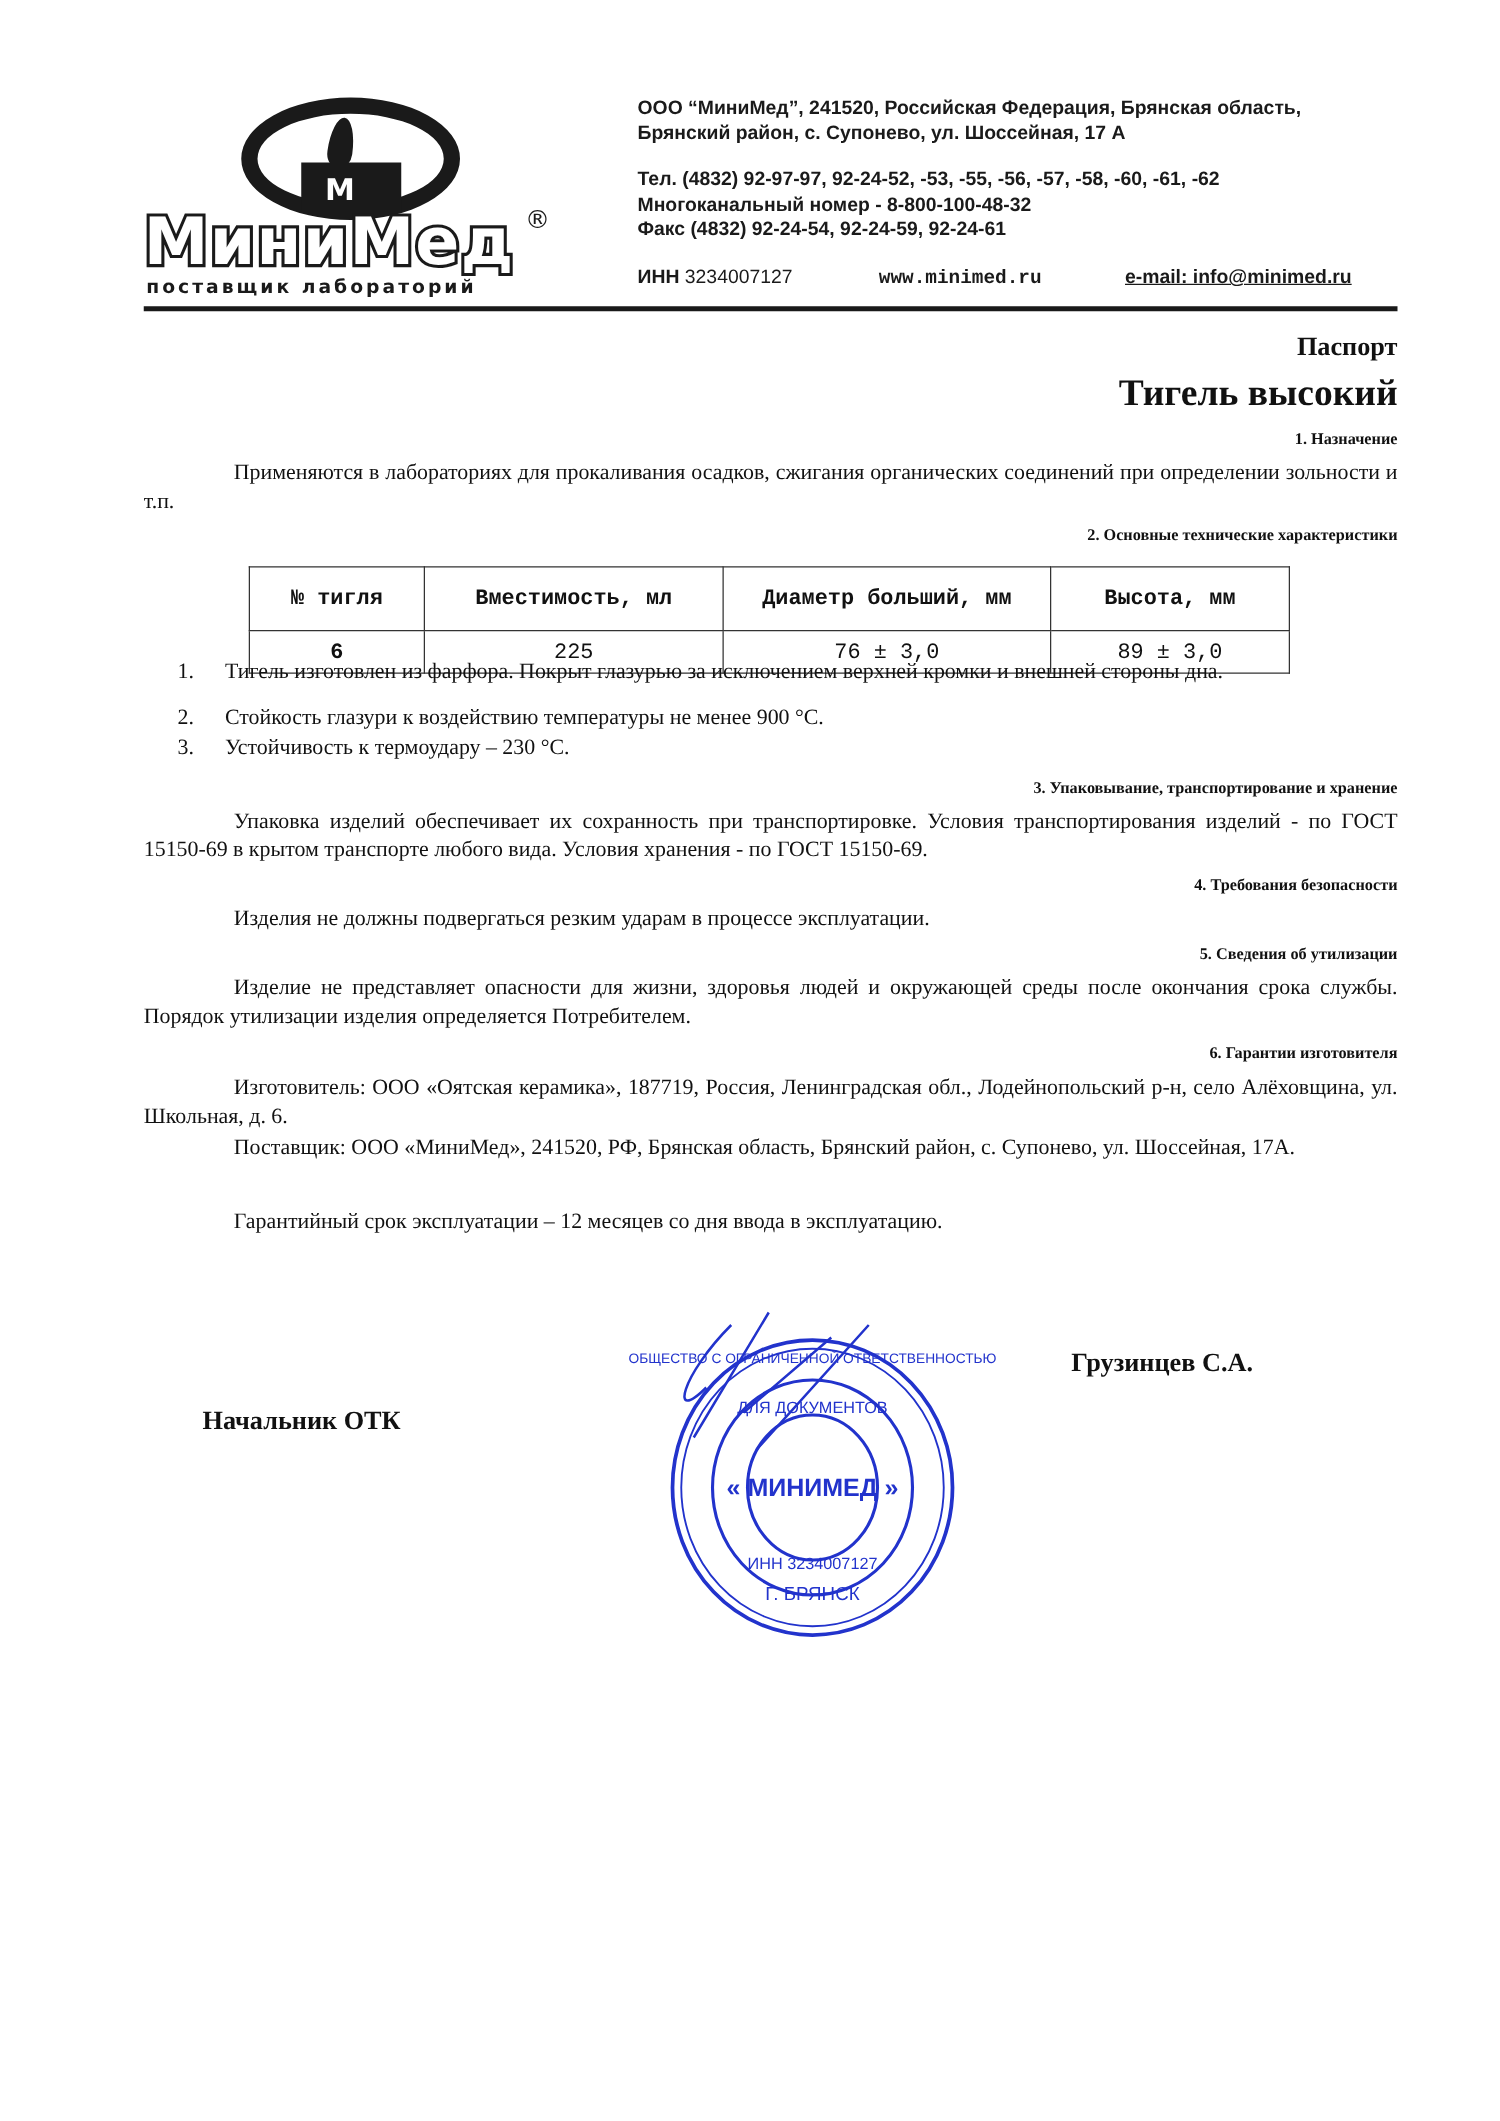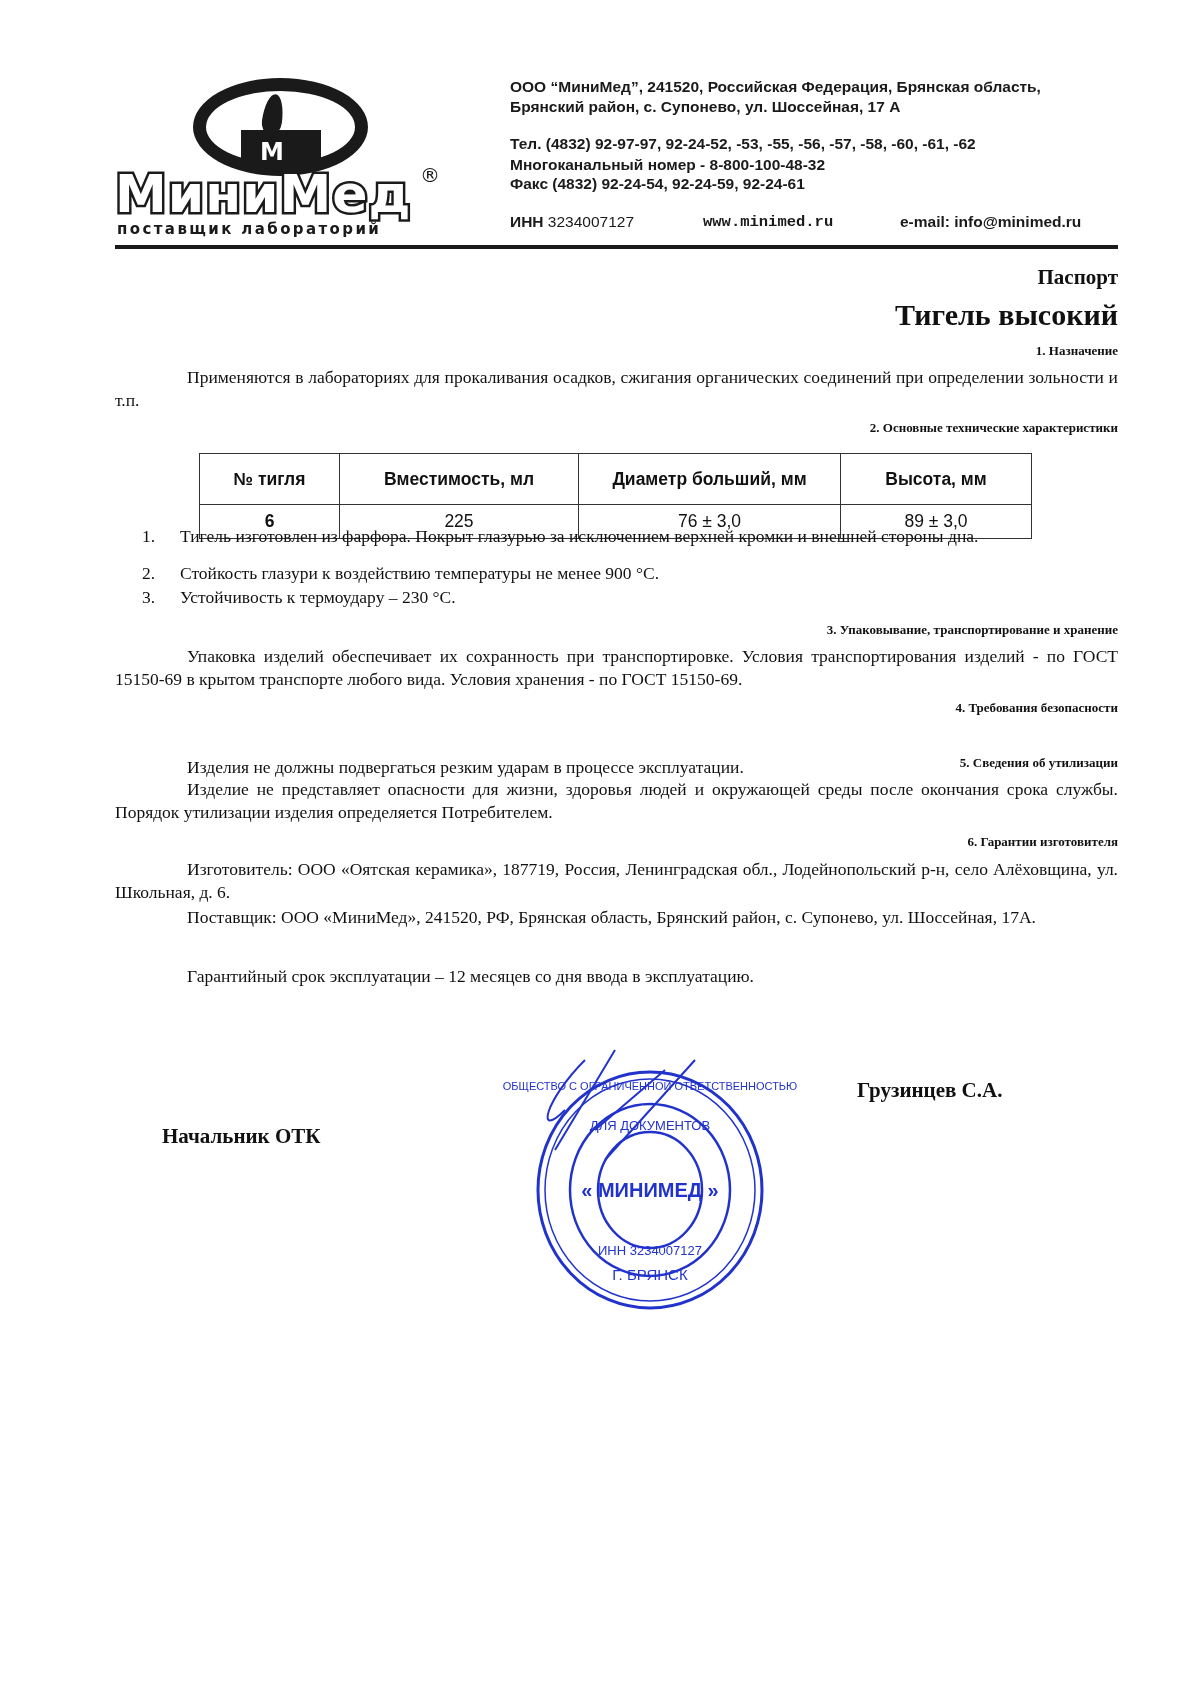--- a/index.html
+++ b/index.html
@@ -17,31 +17,31 @@
 
   .contact { position: absolute; left: 510px; font-family: "Liberation Sans", sans-serif; font-size: 15.5px; font-weight: bold; color: #1a1a1a; white-space: nowrap; line-height: 20px; }
   .c1 { top: 77px; }
   .c2 { top: 97px; }
   .c3 { top: 134px; }
   .c4 { top: 155px; }
   .c5 { top: 174px; }
   .inn { position: absolute; top: 213px; left: 510px; font-family: "Liberation Sans", sans-serif; font-size: 15.5px; color: #1a1a1a; white-space: nowrap; }
   .inn b { font-weight: bold; }
   .web { position: absolute; top: 213px; left: 703px; font-family: Liberation Mono, monospace; font-size: 15.5px; font-weight: bold; color: #1a1a1a; }
-  .mail { position: absolute; top: 213px; left: 900px; font-family: "Liberation Sans", sans-serif; font-size: 15.5px; font-weight: bold; color: #1a1a1a; }
+  .mail { position: absolute; top: 213px; left: 900px; font-family: "Liberation Sans", sans-serif; font-size: 15.5px; font-weight: bold; color: #1a1a1a; text-decoration: underline; }
   .rule { position: absolute; left: 115px; top: 245px; width: 1003px; height: 4px; background: #1a1a1a; }
 
   
   .center { position: absolute; left: 115px; width: 1003px; text-align: right; font-family: "Liberation Serif", serif; font-weight: bold; }
   .doc-label { top: 265px; font-size: 21px; }
   .doc-title { top: 298px; font-size: 30px; }
   .h { font-size: 13px; }
   .para { position: absolute; left: 115px; width: 1003px; font-family: "Liberation Serif", serif; font-size: 17.5px; line-height: 23px; text-align: justify; text-indent: 72px; }
 
-  table.spec { position: absolute; left: 199px; top: 453px; width: 833px; border-collapse: collapse; font-family: Liberation Sans, sans-serif; font-size: 17.5px; }
+  table.spec { position: absolute; left: 199px; top: 453px; width: 833px; border-collapse: collapse; font-family: Liberation Mono, monospace; font-size: 17.5px; }
   table.spec th, table.spec td { border: 1.5px solid #333; text-align: center; }
   table.spec th { height: 48px; font-weight: bold; }
   table.spec td { height: 31px; }
   table.spec td.bold { font-weight: bold; }
 
   .list { position: absolute; left: 142px; font-family: "Liberation Serif", serif; font-size: 17.5px; line-height: 23px; }
   .list .num { display: inline-block; width: 38px; }
 
   .sign-left { position: absolute; left: 162px; top: 1124px; font-family: "Liberation Serif", serif; font-weight: bold; font-size: 21px; }
   .sign-right { position: absolute; left: 857px; top: 1078px; font-family: "Liberation Serif", serif; font-weight: bold; font-size: 21px; }
@@ -98,21 +98,21 @@
 </table>
 
 <div class="list" style="top:512px;margin-top:13px;"><span class="num">1.</span><span>Тигель изготовлен из фарфора. Покрыт глазурью за исключением верхней кромки и внешней стороны дна.</span></div>
 <div class="list" style="top:562px;"><span class="num">2.</span><span>Стойкость глазури к воздействию температуры не менее 900 °С.</span></div>
 <div class="list" style="top:586px;"><span class="num">3.</span><span>Устойчивость к термоудару – 230 °С.</span></div>
 
 <div class="center h" style="top:622px;">3.  Упаковывание, транспортирование и хранение</div>
 <div class="para" style="top:645px;">Упаковка изделий обеспечивает их сохранность при транспортировке. Условия транспортирования изделий - по ГОСТ 15150-69 в крытом транспорте любого вида. Условия хранения - по ГОСТ 15150-69.</div>
 
 <div class="center h" style="top:700px;">4.  Требования безопасности</div>
-<div class="para" style="top:723px;margin-top:33px;">Изделия не должны подвергаться резким ударам в процессе эксплуатации.</div>
+<div class="para" style="top:723px;">Изделия не должны подвергаться резким ударам в процессе эксплуатации.</div>
 
 <div class="center h" style="top:755px;">5.  Сведения об утилизации</div>
 <div class="para" style="top:778px;">Изделие не представляет опасности для жизни, здоровья людей и окружающей среды после окончания срока службы. Порядок утилизации изделия определяется Потребителем.</div>
 
 <div class="center h" style="top:834px;">6.  Гарантии изготовителя</div>
 <div class="para" style="top:858px;">Изготовитель: ООО «Оятская керамика», 187719, Россия, Ленинградская обл., Лодейнопольский р-н, село Алёховщина, ул. Школьная, д. 6.</div>
 <div class="para" style="top:906px;">Поставщик: ООО «МиниМед», 241520, РФ, Брянская область, Брянский район, с. Супонево, ул. Шоссейная, 17А.</div>
 <div class="para" style="top:954px;margin-top:11px;">Гарантийный срок эксплуатации – 12 месяцев со дня ввода в эксплуатацию.</div>
 
 <div class="sign-left">Начальник ОТК</div>

